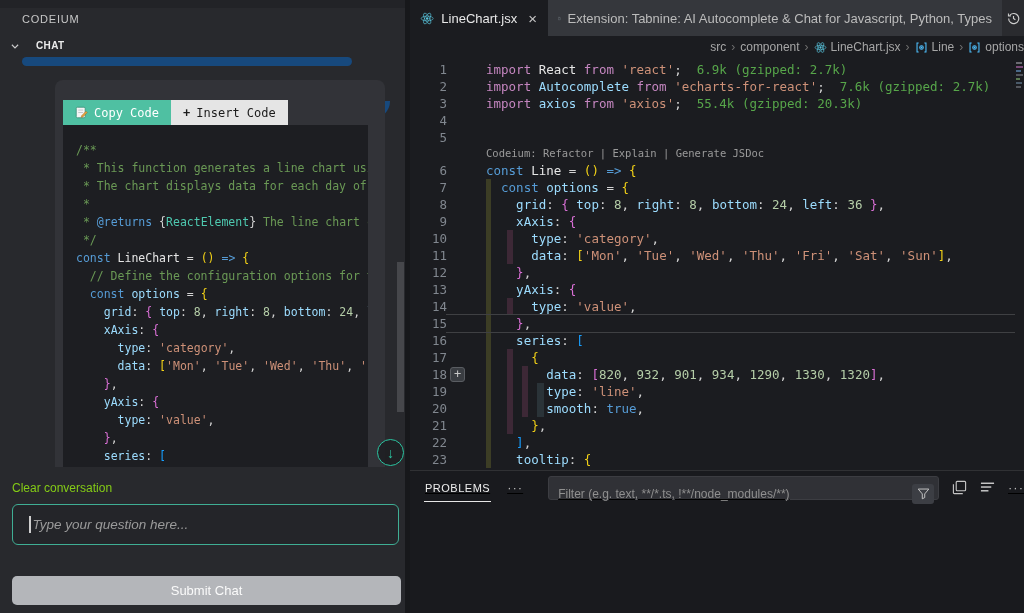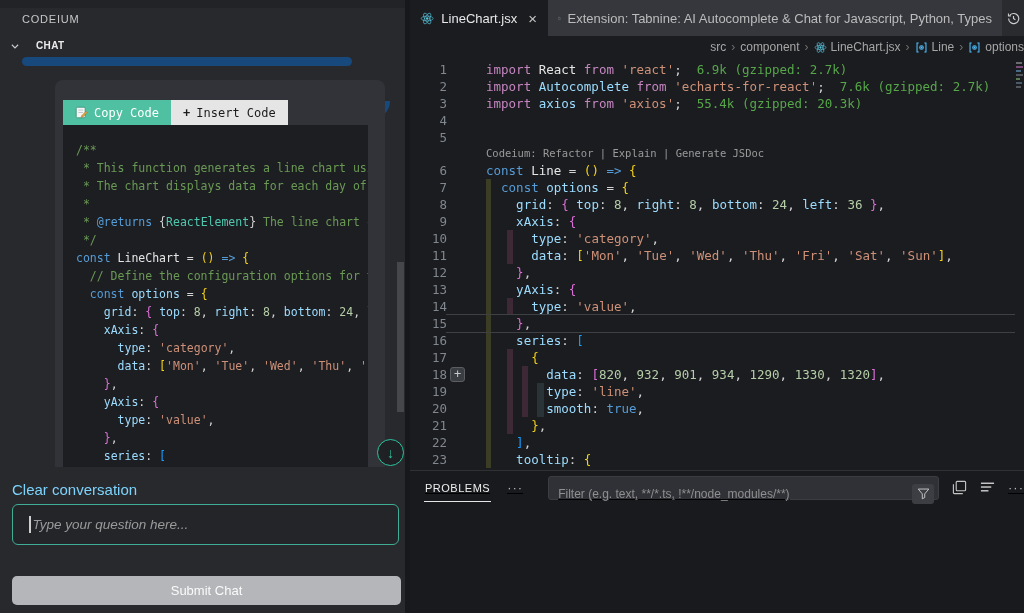--- a/index.html
+++ b/index.html
@@ -28,21 +28,21 @@
   .chat-code { position:absolute; left:8px; top:45px; width:305px; bottom:0; background:#1d1e22;
     padding:16px 0 0 13px; font-family:"DejaVu Sans Mono",monospace; font-size:11.5px; line-height:18px;
     white-space:pre; overflow:hidden; color:#d4d4d4; }
   .chat-line { height:18px; white-space:pre; }
 
   .scroll-down { position:absolute; left:377px; top:439px; width:27px; height:27px; border-radius:50%;
     border:1.5px solid #2bc4a0; background:rgba(29,30,34,.85); color:#2bc4a0; font-size:14px;
     display:flex; align-items:center; justify-content:center; cursor:pointer; }
   .sb-scrollbar { position:absolute; left:397px; top:262px; width:7px; height:150px; background:#46474b; }
 
-  .clear-link { position:absolute; left:12px; top:481px; font-size:15px; color:#7dd3fc; cursor:pointer; }
+  .clear-link { position:absolute; left:12px; top:481px; font-size:12px; color:#84cc16; cursor:pointer; }
   .q-input { position:absolute; left:12px; top:504px; width:387px; height:41px; border:1px solid #3fae94;
     border-radius:6px; background:#242529; display:flex; align-items:center; padding-left:16px; cursor:text; }
   .caret { width:1.5px; height:17px; background:#cfcfcf; margin-right:2px; }
   .ph { font-size:13.5px; font-style:italic; color:#9b9b9b; }
   .hint { position:absolute; left:12px; top:555px; font-size:12.5px; color:#d8d8d8; }
   .submit { position:absolute; left:12px; top:576px; width:389px; height:29px; background:#b4b6ba;
     border:none; border-radius:5px; color:#fbfbfb; font-size:13px; cursor:pointer; }
 
   
   .editor { position:absolute; left:410px; top:0; width:614px; height:613px; background:#1b1c20; }

